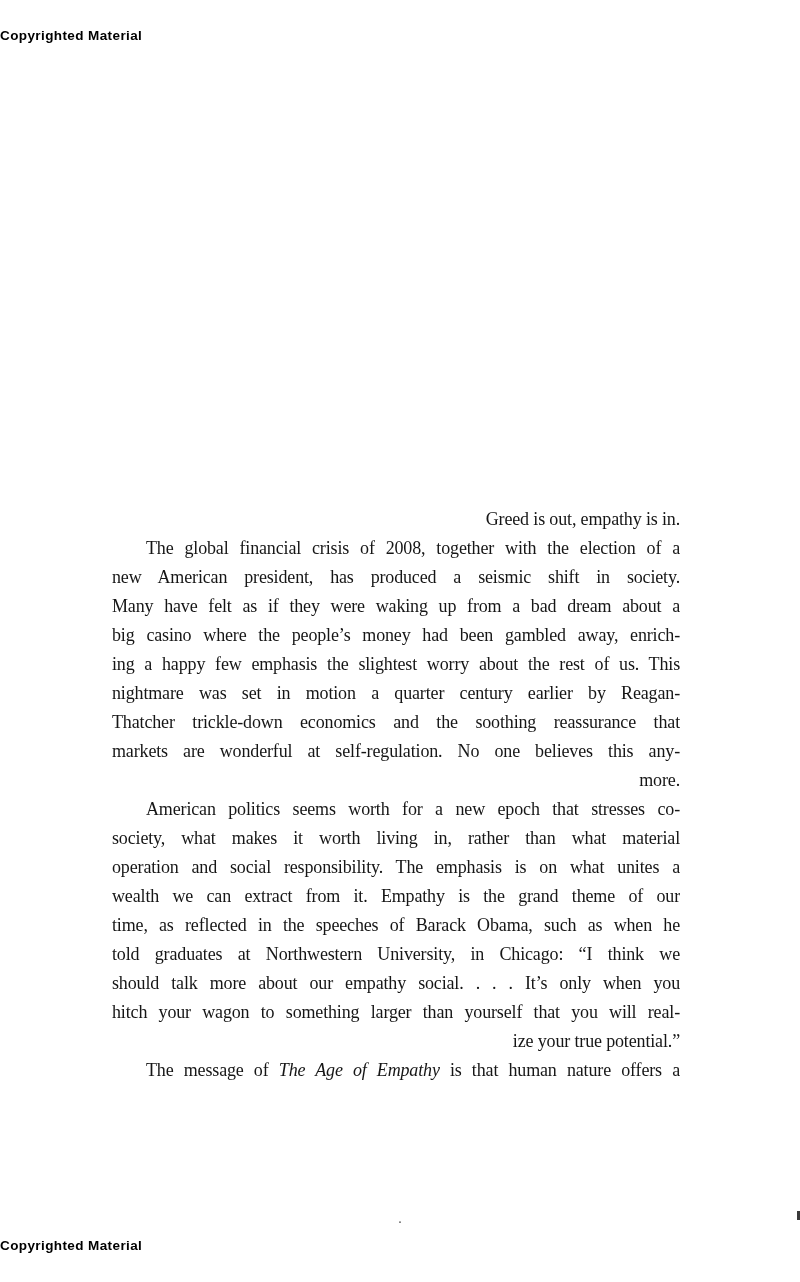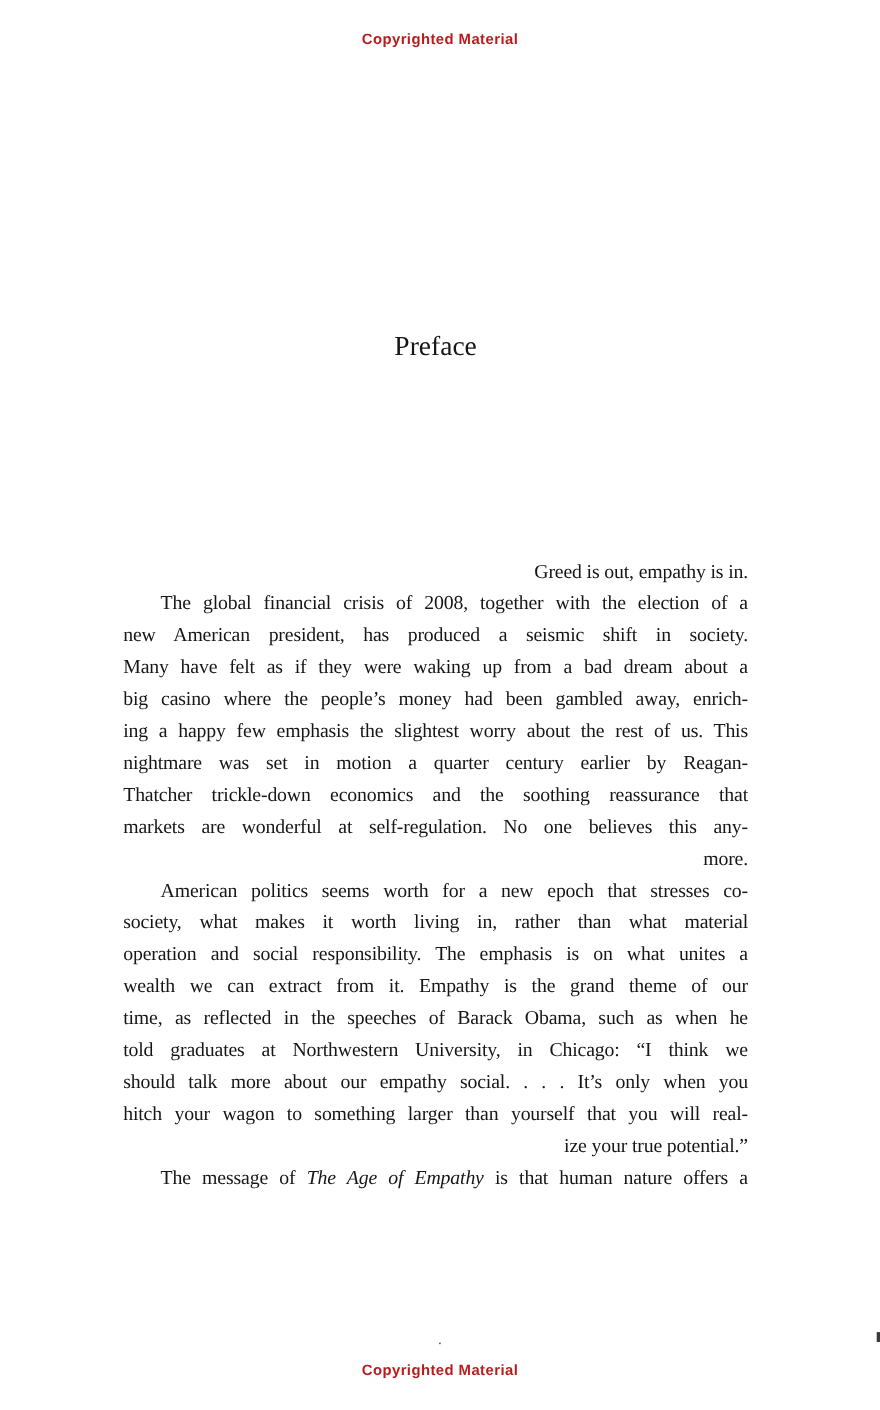--- a/index.html
+++ b/index.html
@@ -12,26 +12,26 @@
     width: 800px;
     height: 1282px;
     background: #ffffff;
     overflow: hidden;
     font-family: "Liberation Serif", "DejaVu Serif", serif;
   }
   .watermark {
     position: absolute;
     left: 0;
     width: 800px;
-    text-align: center;
+    text-align: left;
     font-family: "Liberation Sans", "DejaVu Sans", sans-serif;
     font-weight: bold;
     font-size: 13.5px;
     letter-spacing: 0.4px;
-    color: #b91c1c;
+    color: #000000;
   }
   #watermark-top { top: 28px; }
   #watermark-bottom { top: 1238px; }
   #chapter-title {
     position: absolute;
     left: 112px;
     width: 568px;
     top: 301px;
     text-align: center;
     font-size: 25px;
@@ -79,21 +79,20 @@
     height: 9px;
     background: #3a3a3a;
   }
 </style>
 </head>
 <body>
 
 <div id="page">
   <div id="watermark-top" class="watermark">Copyrighted Material</div>
 
-  <div id="chapter-title">Preface</div>
 
   <div id="text-block">
       <div class="paragraph">
         <div class="text-line"><span>Greed is out, empathy is in.</span></div>
       </div>
       <div class="paragraph">
         <div class="text-line just first-indent"><span>The global financial crisis of 2008, together with the election of a</span></div>
         <div class="text-line just"><span>new American president, has produced a seismic shift in society.</span></div>
         <div class="text-line just"><span>Many have felt as if they were waking up from a bad dream about a</span></div>
         <div class="text-line just"><span>big casino where the people’s money had been gambled away, enrich-</span></div>

